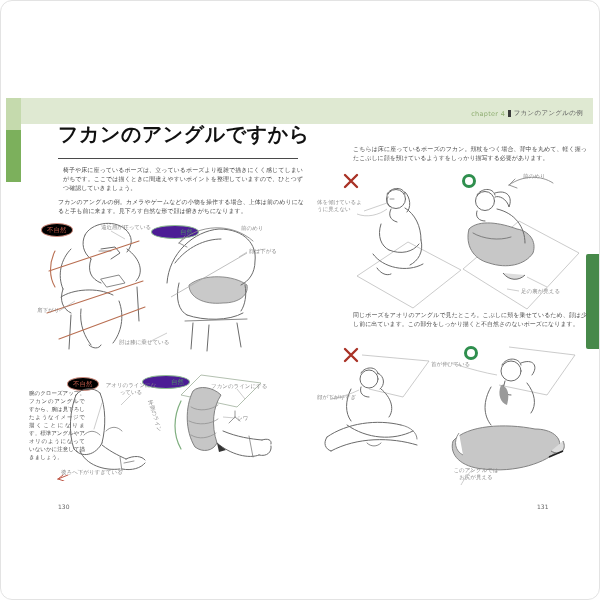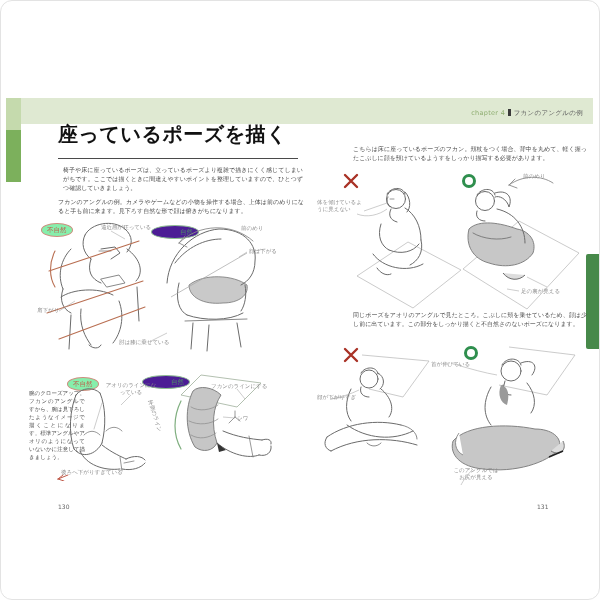--- a/index.html
+++ b/index.html
@@ -5,35 +5,35 @@
   html,body{margin:0;padding:0;background:#fff;}
   body{width:600px;height:600px;overflow:hidden;font-family:"DejaVu Sans",sans-serif;}
   #frame{position:relative;width:598px;height:598px;border:1px solid #e3e3e3;border-radius:12px;background:#fff;overflow:hidden;}
   .abs{position:absolute;}
   
   #band{left:12px;right:6px;top:97px;height:26px;background:#dfe9d2;}
   #lbar-top{left:5px;top:97px;width:15px;height:32px;background:#c5daad;}
   #lbar-bot{left:5px;top:129px;width:15px;height:52px;background:#7cb05c;}
   #rtab{right:0;top:253px;width:13px;height:95px;background:#47894a;border-radius:2px 0 0 2px;}
   
-  #chap-head{top:108px;right:16px;font-size:6.5px;color:#5d5d5d;letter-spacing:.3px;display:flex;align-items:flex-start;gap:3px;}
+  #chap-head{top:108px;right:16px;font-size:6.5px;color:#5d5d5d;letter-spacing:.3px;display:flex;align-items:center;gap:3px;}
   #chap-head .chapter{color:#8fae71;}
   #chap-head .divbar{display:inline-block;width:2.5px;height:7px;background:#3a3a3a;}
   
   #title{left:57px;top:120px;font-size:20px;font-weight:700;color:#111;letter-spacing:.5px;white-space:nowrap;}
   #title-rule{left:57px;top:157px;width:240px;height:0;border-bottom:1.5px solid #4a4a4a;}
   .intro{font-size:6px;line-height:9px;color:#4c4c4c;text-align:justify;}
   #intro-l{left:62px;top:164px;width:240px;}
   #intro-r{left:352px;top:143px;width:234px;}
   .caption{font-size:6px;line-height:9px;color:#4c4c4c;text-align:justify;}
   #cap-ls1{left:57px;top:196px;width:246px;}
   #cap-ls2{left:28px;top:388px;width:56px;font-size:5.5px;line-height:8px;}
   #cap-rs2{left:352px;top:309px;width:234px;}
   
-  .oval{border-radius:50%;font-size:6.5px;line-height:1;padding:2.5px 5px;border:1px solid;white-space:nowrap;background:#86efac;}
+  .oval{border-radius:50%;font-size:6.5px;line-height:1;padding:2.5px 5px;border:1px solid;white-space:nowrap;background:#000000;}
   .oval.bad{color:#c05a4a;border-color:#cf8d7f;}
   .oval.good{color:#4f9464;border-color:#8fbd93;background:#4c1d95;padding-left:28px;}
   
   .mark{width:16px;height:16px;}
   
   .ann{font-size:5.5px;line-height:6.5px;color:#8a8a8a;}
   .ann.c{text-align:center;}
   .rot{transform:rotate(72deg);transform-origin:left top;white-space:nowrap;}
   
   .pageno{font-size:6px;color:#666;}
@@ -48,21 +48,21 @@
   <div class="abs" id="lbar-top"></div>
   <div class="abs" id="lbar-bot"></div>
   <div class="abs" id="rtab"></div>
 
   <div class="abs" id="chap-head">
     <span class="chapter">chapter 4</span>
     <span class="divbar"></span>
     <span>フカンのアングルの例</span>
   </div>
 
-  <div class="abs" id="title">座っているポーズを描く</div>
+  <div class="abs" id="title">フカンのアングルですから</div>
   <div class="abs" id="title-rule"></div>
   <div class="abs intro" id="intro-l">椅子や床に座っているポーズは、立っているポーズより複雑で描きにくく感じてしまいがちです。ここでは描くときに間違えやすいポイントを整理していますので、ひとつずつ確認していきましょう。</div>
   <div class="abs intro" id="intro-r">こちらは床に座っているポーズのフカン。頬杖をつく場合、背中を丸めて、軽く握ったこぶしに顔を預けているようすをしっかり描写する必要があります。</div>
 
   <div class="abs caption" id="cap-ls1">フカンのアングルの例。カメラやゲームなどの小物を操作する場合、上体は前のめりになると手も前に来ます。見下ろす自然な形で顔は俯きがちになります。</div>
 
   <div class="abs oval bad" style="left:40px;top:222px;">不自然</div>
   <div class="abs oval good" style="left:150px;top:224px;">自然</div>
 
   <svg class="abs" style="left:40px;top:216px;" width="122" height="136" viewBox="0 0 122 136">

